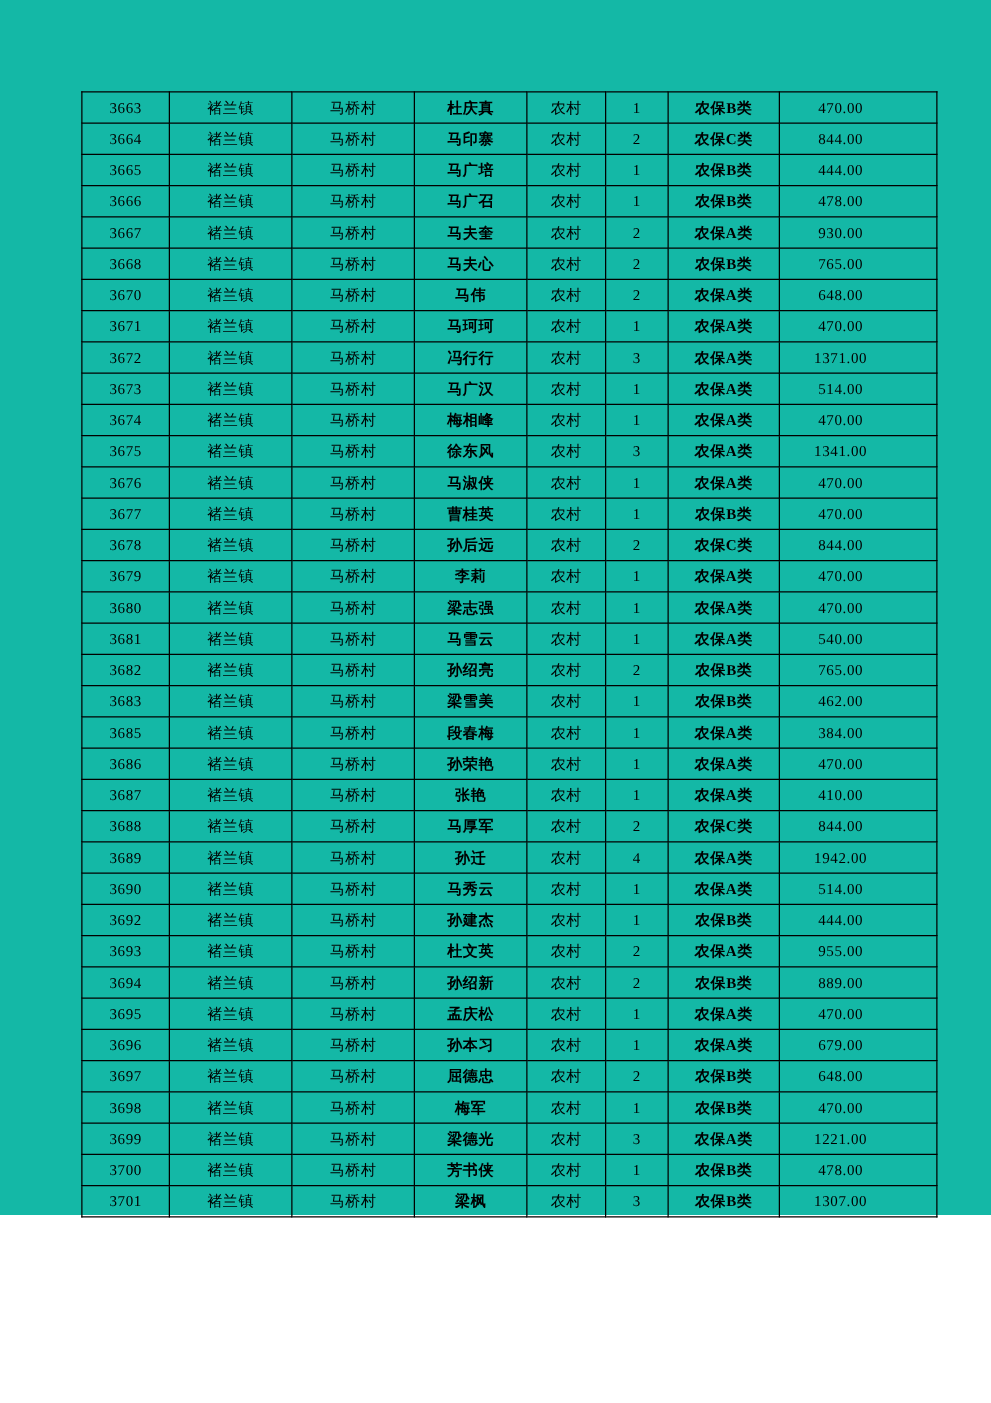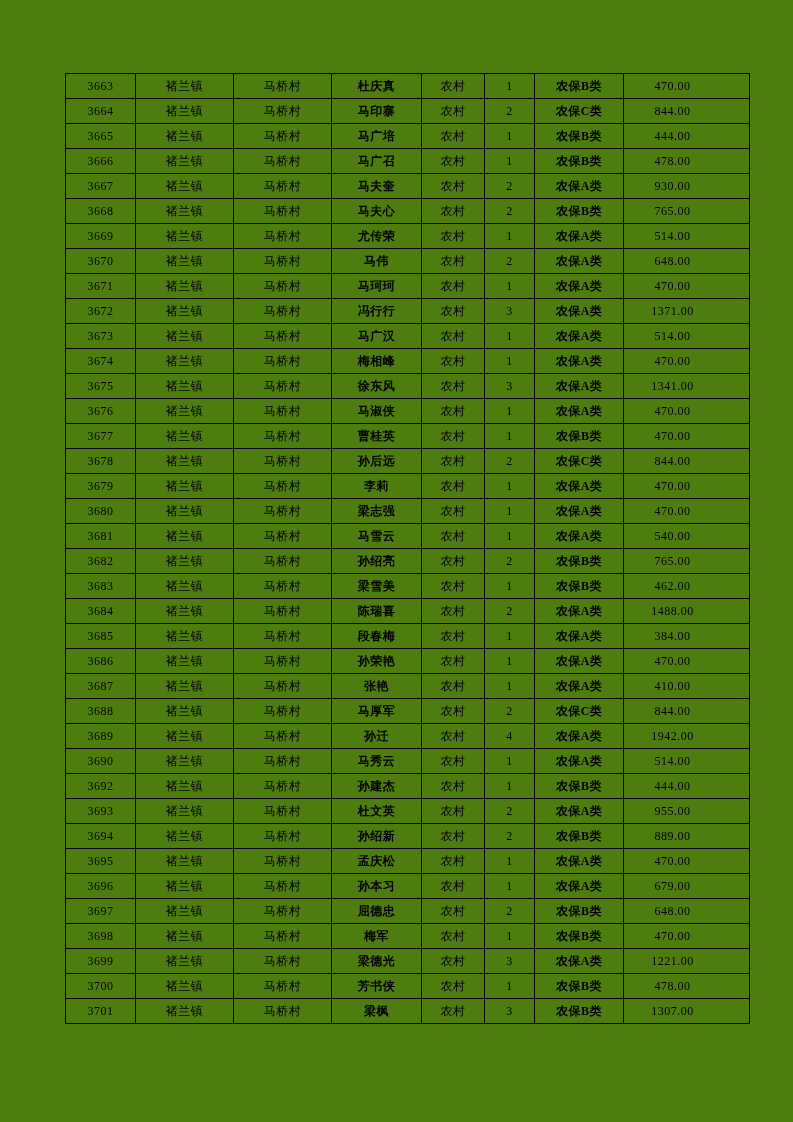--- a/index.html
+++ b/index.html
@@ -12,22 +12,22 @@
     height: 1122px;
     position: relative;
     font-family: "Liberation Serif", "DejaVu Serif", serif;
     color: #000000;
   }
   .page {
     position: absolute;
     top: 0;
     left: 0;
     width: 793px;
-    height: 1122px;
-    background: #4d7c0f;
+    height: 972px;
+    background: #14b8a6;
   }
   table.roster {
     position: absolute;
     top: 73px;
     left: 65px;
     border-collapse: collapse;
     table-layout: fixed;
     font-size: 12px;
   }
   table.roster td {
@@ -109,30 +109,20 @@
           <td class="col-id">3668</td>
           <td class="col-town">褚兰镇</td>
           <td class="col-village">马桥村</td>
           <td class="col-name">马夫心</td>
           <td class="col-type">农村</td>
           <td class="col-count">2</td>
           <td class="col-category">农保B类</td>
           <td class="col-amount">765.00</td>
         </tr>
         <tr>
-          <td class="col-id">3669</td>
-          <td class="col-town">褚兰镇</td>
-          <td class="col-village">马桥村</td>
-          <td class="col-name">尤传荣</td>
-          <td class="col-type">农村</td>
-          <td class="col-count">1</td>
-          <td class="col-category">农保A类</td>
-          <td class="col-amount">514.00</td>
-        </tr>
-        <tr>
           <td class="col-id">3670</td>
           <td class="col-town">褚兰镇</td>
           <td class="col-village">马桥村</td>
           <td class="col-name">马伟</td>
           <td class="col-type">农村</td>
           <td class="col-count">2</td>
           <td class="col-category">农保A类</td>
           <td class="col-amount">648.00</td>
         </tr>
         <tr>
@@ -257,30 +247,20 @@
         </tr>
         <tr>
           <td class="col-id">3683</td>
           <td class="col-town">褚兰镇</td>
           <td class="col-village">马桥村</td>
           <td class="col-name">梁雪美</td>
           <td class="col-type">农村</td>
           <td class="col-count">1</td>
           <td class="col-category">农保B类</td>
           <td class="col-amount">462.00</td>
-        </tr>
-        <tr>
-          <td class="col-id">3684</td>
-          <td class="col-town">褚兰镇</td>
-          <td class="col-village">马桥村</td>
-          <td class="col-name">陈瑞喜</td>
-          <td class="col-type">农村</td>
-          <td class="col-count">2</td>
-          <td class="col-category">农保A类</td>
-          <td class="col-amount">1488.00</td>
         </tr>
         <tr>
           <td class="col-id">3685</td>
           <td class="col-town">褚兰镇</td>
           <td class="col-village">马桥村</td>
           <td class="col-name">段春梅</td>
           <td class="col-type">农村</td>
           <td class="col-count">1</td>
           <td class="col-category">农保A类</td>
           <td class="col-amount">384.00</td>

